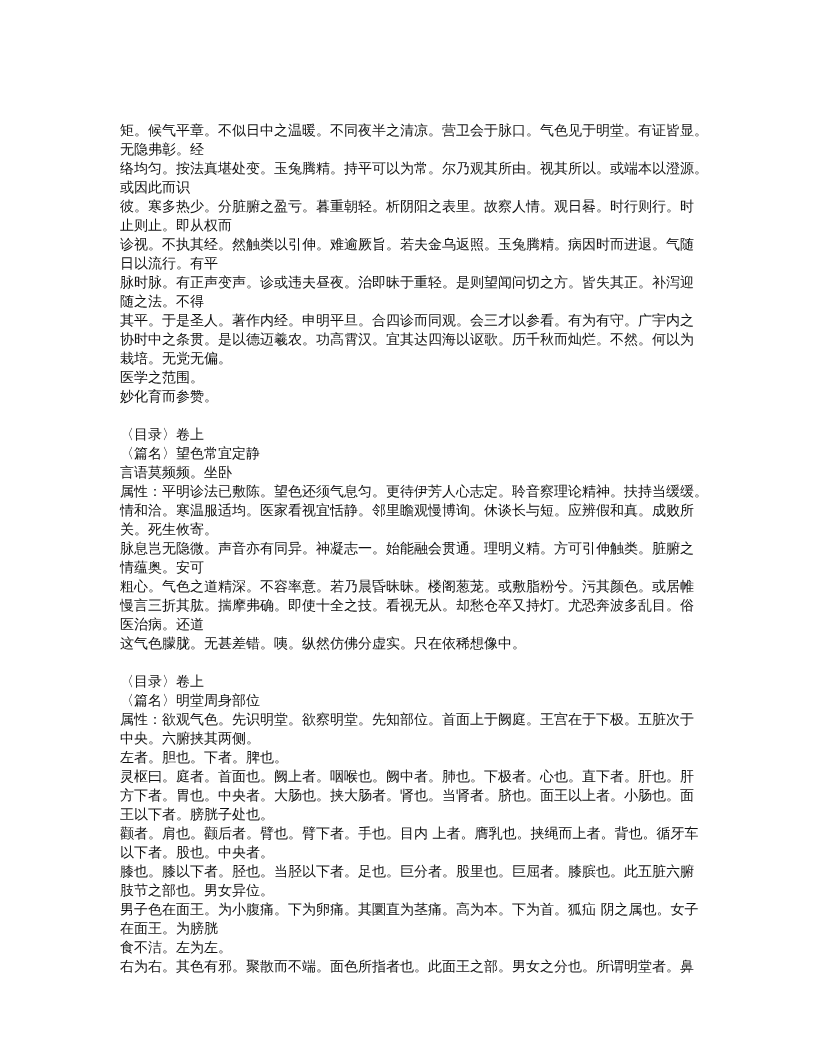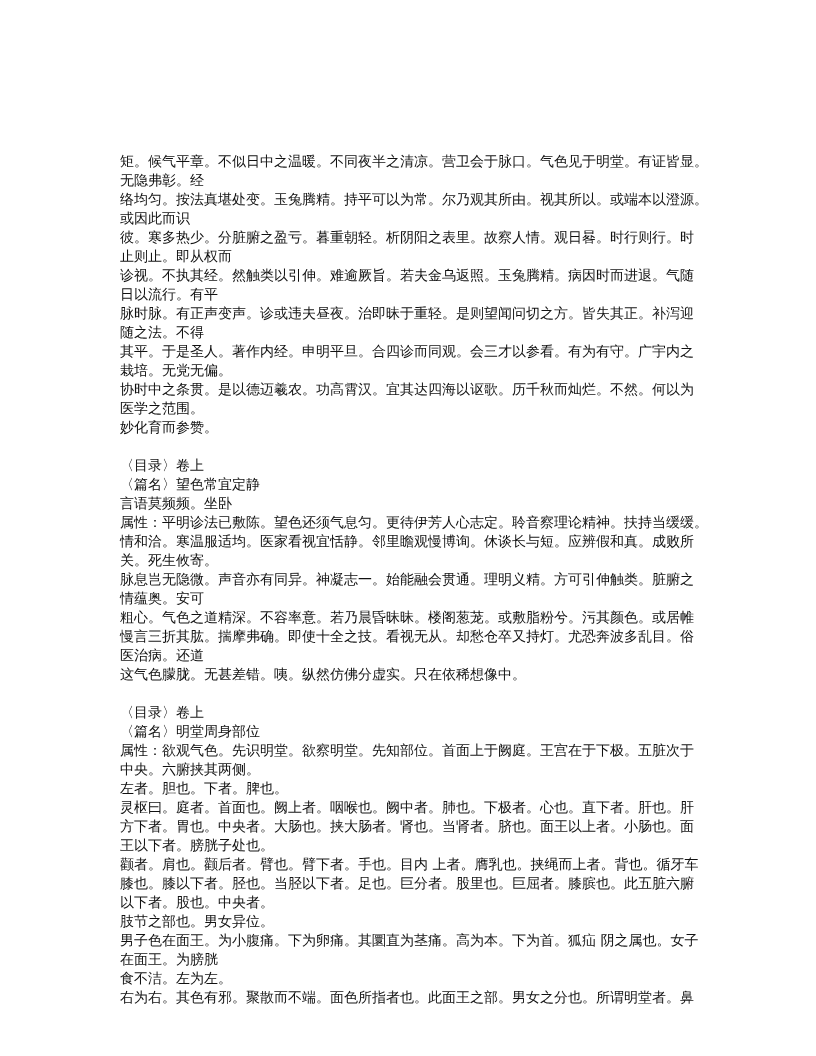--- a/index.html
+++ b/index.html
@@ -15,21 +15,20 @@
     }
     .page {
       position: absolute;
       left: 120px;
       top: 121px;
       width: 584px;
       font-family: "DejaVu Serif", "Liberation Serif", serif;
       font-size: 14px;
       line-height: 19px;
       color: #111111;
-      margin-top: 31px;
     }
     .line {
       display: block;
       white-space: pre;
       min-height: 19px;
     }
     .blank {
       display: block;
       height: 19px;
     }
@@ -47,22 +46,22 @@
     <span class="line">无隐弗彰。经</span>
     <span class="line">络均匀。按法真堪处变。玉兔腾精。持平可以为常。尔乃观其所由。视其所以。或端本以澄源。</span>
     <span class="line">或因此而识</span>
     <span class="line">彼。寒多热少。分脏腑之盈亏。暮重朝轻。析阴阳之表里。故察人情。观日晷。时行则行。时</span>
     <span class="line">止则止。即从权而</span>
     <span class="line">诊视。不执其经。然触类以引伸。难逾厥旨。若夫金乌返照。玉兔腾精。病因时而进退。气随</span>
     <span class="line">日以流行。有平</span>
     <span class="line">脉时脉。有正声变声。诊或违夫昼夜。治即昧于重轻。是则望闻问切之方。皆失其正。补泻迎</span>
     <span class="line">随之法。不得</span>
     <span class="line">其平。于是圣人。著作内经。申明平旦。合四诊而同观。会三才以参看。有为有守。广宇内之</span>
+    <span class="line">协时中之条贯。是以德迈羲农。功高霄汉。宜其达四海以讴歌。历千秋而灿烂。不然。何以为</span>
     <span class="line">栽培。无党无偏。</span>
-    <span class="line">协时中之条贯。是以德迈羲农。功高霄汉。宜其达四海以讴歌。历千秋而灿烂。不然。何以为</span>
     <span class="line">医学之范围。</span>
     <span class="line">妙化育而参赞。</span>
   </div>
 
   <span class="blank"></span>
 
   <div class="section">
     <span class="line">〈目录〉卷上</span>
     <span class="line">〈篇名〉望色常宜定静</span>
     <span class="line">言语莫频频。坐卧</span>
@@ -82,22 +81,22 @@
   <div class="section">
     <span class="line">〈目录〉卷上</span>
     <span class="line">〈篇名〉明堂周身部位</span>
     <span class="line">属性：欲观气色。先识明堂。欲察明堂。先知部位。首面上于阙庭。王宫在于下极。五脏次于</span>
     <span class="line">中央。六腑挟其两侧。</span>
     <span class="line">左者。胆也。下者。脾也。</span>
     <span class="line">灵枢曰。庭者。首面也。阙上者。咽喉也。阙中者。肺也。下极者。心也。直下者。肝也。肝</span>
     <span class="line">方下者。胃也。中央者。大肠也。挟大肠者。肾也。当肾者。脐也。面王以上者。小肠也。面</span>
     <span class="line">王以下者。膀胱子处也。</span>
     <span class="line">颧者。肩也。颧后者。臂也。臂下者。手也。目内 上者。膺乳也。挟绳而上者。背也。循牙车</span>
+    <span class="line">以下者。股也。中央者。</span>
     <span class="line">膝也。膝以下者。胫也。当胫以下者。足也。巨分者。股里也。巨屈者。膝膑也。此五脏六腑</span>
-    <span class="line">以下者。股也。中央者。</span>
     <span class="line">肢节之部也。男女异位。</span>
     <span class="line">男子色在面王。为小腹痛。下为卵痛。其圜直为茎痛。高为本。下为首。狐疝 阴之属也。女子</span>
     <span class="line">在面王。为膀胱</span>
     <span class="line">食不洁。左为左。</span>
     <span class="line">右为右。其色有邪。聚散而不端。面色所指者也。此面王之部。男女之分也。所谓明堂者。鼻</span>
   </div>
 
 </div>
 
 </body></html>

